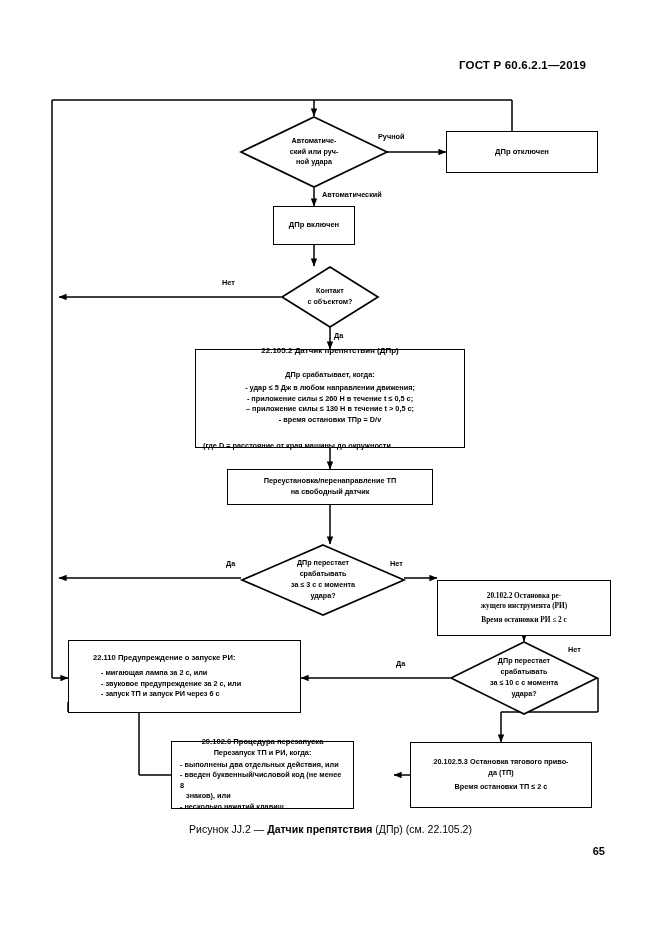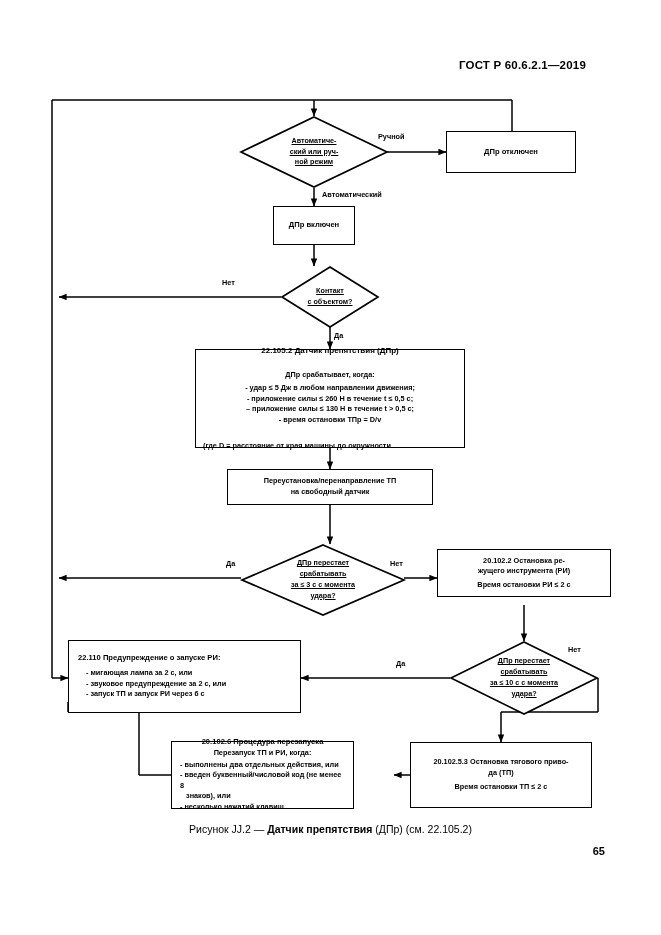--- a/index.html
+++ b/index.html
@@ -38,21 +38,21 @@
   .pad{padding:3px 6px;}
 
   
   .dia{position:absolute;}
   .dia svg{position:absolute;left:0;top:0;overflow:visible;}
   .dia .lbl{
     position:absolute;left:0;top:0;width:100%;height:100%;
     display:flex;align-items:center;justify-content:center;
     font-size:7.2px;font-weight:bold;line-height:1.5;text-align:center;
   }
-  .dia .lbl span{display:block;width:72%;text-decoration:underline;}
+  .dia .lbl span{display:block;width:72%;}
 
   
   .elab{position:absolute;font-size:7.3px;font-weight:bold;white-space:nowrap;}
 </style>
 </head>
 <body>
 
 <div id="page">
 
   <div class="hdr">ГОСТ Р 60.6.2.1—2019</div>
@@ -113,26 +113,26 @@
   </svg>
 
   <div class="dia" style="left:240px;top:116px;width:148px;height:72px;">
     <svg width="148" height="72" viewBox="0 0 148 72">
       <polygon points="74,1 147,36 74,71 1,36" fill="#fff" stroke="#000" stroke-width="1.7"></polygon>
     </svg>
     <div class="lbl">
       <span>
         <div>Автоматиче-</div>
         <div>ский или руч-</div>
-        <div>ной режим</div>
-      </span>
-    </div>
-  </div>
-
-  <div class="box pad" style="left:446px;top:131px;width:130px;height:42px;">
+        <div>ной удара</div>
+      </span>
+    </div>
+  </div>
+
+  <div class="box pad" style="left:446px;top:131px;width:152px;height:42px;">
     <div class="ttl">ДПр отключен</div>
   </div>
 
   <div class="box pad" style="left:273px;top:206px;width:82px;height:39px;">
     <div class="ttl">ДПр включен</div>
   </div>
 
   <div class="dia" style="left:281px;top:266px;width:98px;height:62px;">
     <svg width="98" height="62" viewBox="0 0 98 62">
       <polygon points="49,1 97,31 49,61 1,31" fill="#fff" stroke="#000" stroke-width="1.7"></polygon>
@@ -167,41 +167,41 @@
     <div class="lbl">
       <span style="width:88%;">
         <div>ДПр перестает</div>
         <div>срабатывать</div>
         <div>за ≤ 3 с с момента</div>
         <div>удара?</div>
       </span>
     </div>
   </div>
 
-  <div class="box pad" style="left:437px;top:549px;width:174px;height:48px;">
+  <div class="box pad" style="left:437px;top:580px;width:174px;height:56px;font-family:Liberation Serif, serif;">
     <div class="t">20.102.2 Остановка ре-</div>
     <div class="t">жущего инструмента (РИ)</div>
     <div class="t" style="margin-top:3px;">Время остановки РИ ≤ 2 с</div>
   </div>
 
   <div class="dia" style="left:450px;top:641px;width:148px;height:74px;">
     <svg width="148" height="74" viewBox="0 0 148 74">
       <polygon points="74,1 147,37 74,73 1,37" fill="#fff" stroke="#000" stroke-width="1.7"></polygon>
     </svg>
     <div class="lbl">
       <span style="width:88%;">
         <div>ДПр перестает</div>
         <div>срабатывать</div>
         <div>за  ≤ 10 с с момента</div>
         <div>удара?</div>
       </span>
     </div>
   </div>
 
-  <div class="box" style="left:68px;top:640px;width:233px;height:73px;padding:5px 9px;">
+  <div class="box" style="left:68px;top:640px;width:233px;height:73px;padding:5px 24px;">
     <div class="ttl" style="text-align:left;margin-bottom:4px;">22.110 Предупреждение о запуске РИ:</div>
     <div class="t left" style="padding-left:8px;">- мигающая лампа за 2 с, или</div>
     <div class="t left" style="padding-left:8px;">- звуковое предупреждение за 2 с, или</div>
     <div class="t left" style="padding-left:8px;">- запуск ТП и запуск РИ через 6 с</div>
   </div>
 
   <div class="box" style="left:171px;top:741px;width:183px;height:68px;padding:4px 8px;">
     <div class="ttl">20.102.6 Процедура перезапуска</div>
     <div class="t" style="margin-bottom:1px;">Перезапуск ТП и РИ, когда:</div>
     <div class="t left">- выполнены два отдельных действия, или</div>

